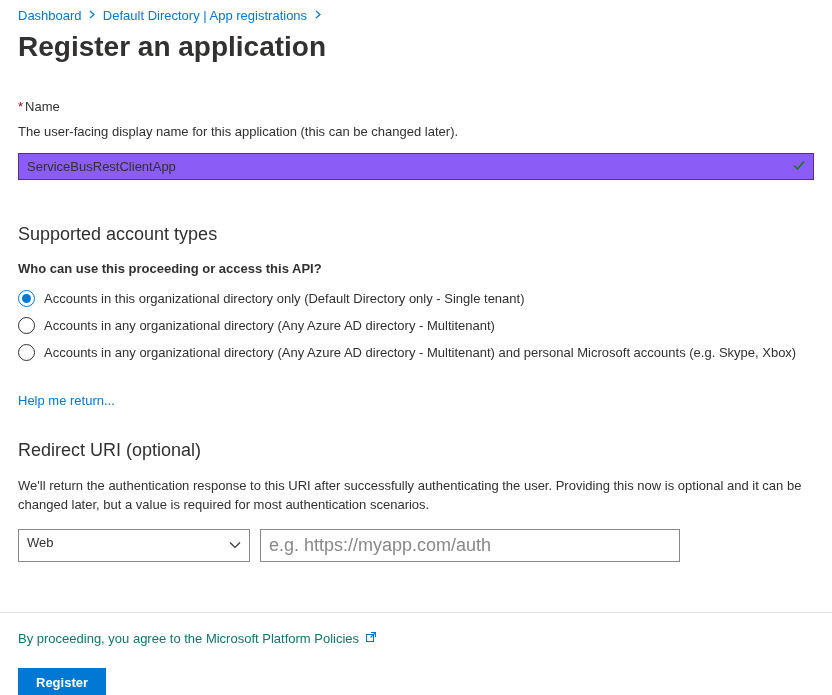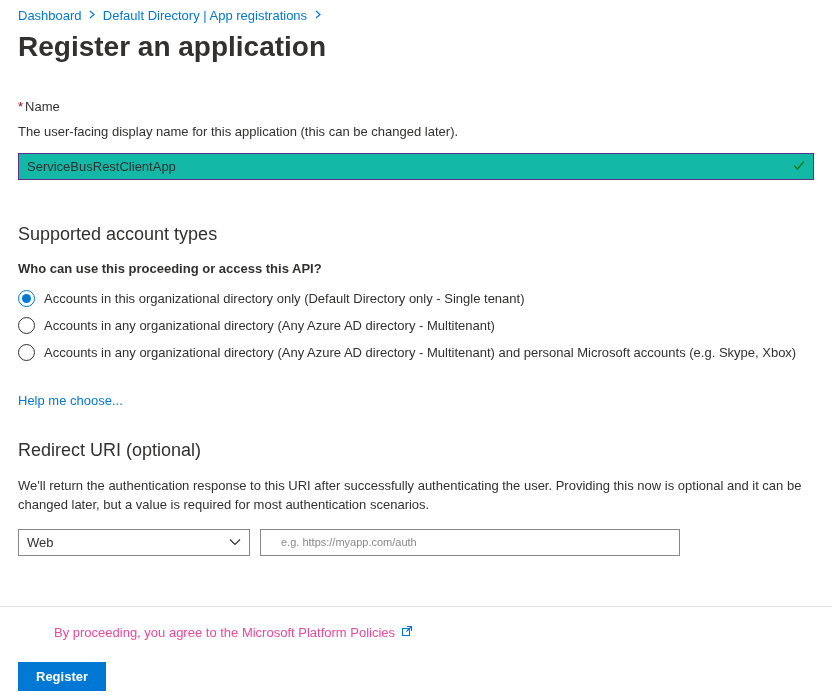--- a/index.html
+++ b/index.html
@@ -49,21 +49,21 @@
     .input-wrap {
       position: relative;
       width: 100%;
     }
     .text-input {
       width: 100%;
       font-size: 13px;
       font-family: inherit;
       padding: 5px 30px 5px 8px;
       border: 1px solid #5c2d91;
-      background: #14b8a6;
+      background: #8b5cf6;
       color: #323130;
       outline: none;
     }
     .valid-check {
       position: absolute;
       right: 8px;
       top: 50%;
       transform: translateY(-50%);
       color: #107c10;
     }
@@ -130,42 +130,42 @@
     .chev-down {
       position: absolute;
       right: 8px;
       top: 50%;
       transform: translateY(-50%);
       color: #323130;
     }
     .uri-input {
       width: 420px;
       border: 1px solid #8a8886;
-      padding: 5px 20px;
-      font-size: 11px;
+      padding: 5px 8px;
+      font-size: 18px;
       font-family: inherit;
       outline: none;
     }
     .uri-input::placeholder { color: #888; }
     hr.divider {
       border: none;
       border-top: 1px solid #e1dfdd;
       margin: 50px 0 18px 0;
       margin-left: -18px;
       margin-right: -18px;
     }
     .policy-line {
       color: #0078d4;
       font-size: 13px;
       display: flex;
       align-items: center;
       gap: 6px;
       margin-bottom: 22px;
     }
-    .policy-line a { color: #ec4899; text-decoration: none; margin-left: 36px; }
+    .policy-line a { color: #0f766e; text-decoration: none; }
     .ext-icon { color: #0078d4; }
     .register-btn {
       background: #0078d4;
       color: #fff;
       border: none;
       font-size: 13px;
       font-weight: 600;
       padding: 7px 18px;
       cursor: pointer;
       font-family: inherit;
@@ -220,21 +220,21 @@
     <label class="radio-row">
       <span class="radio-circle radio-unchecked"></span>
       <span class="radio-label">Accounts in any organizational directory (Any Azure AD directory - Multitenant)</span>
     </label>
     <label class="radio-row">
       <span class="radio-circle radio-unchecked"></span>
       <span class="radio-label">Accounts in any organizational directory (Any Azure AD directory - Multitenant) and personal Microsoft accounts (e.g. Skype, Xbox)</span>
     </label>
   </div>
 
-  <a href="#" class="help-link">Help me choose...</a>
+  <a href="#" class="help-link">Help me return...</a>
 
   
   <div class="section-heading less-margin">Redirect URI (optional)</div>
   <div class="redirect-desc">We'll return the authentication response to this URI after successfully authenticating the user. Providing this now is optional and it can be changed later, but a value is required for most authentication scenarios.</div>
   <div class="redirect-row">
     <div class="select-box">
       <span>Web</span>
       <span class="chev-down">
         <svg width="12" height="8" viewBox="0 0 12 8">
             <path d="M1 1 L6 6 L11 1" stroke="#323130" stroke-width="1.2" fill="none"></path>

